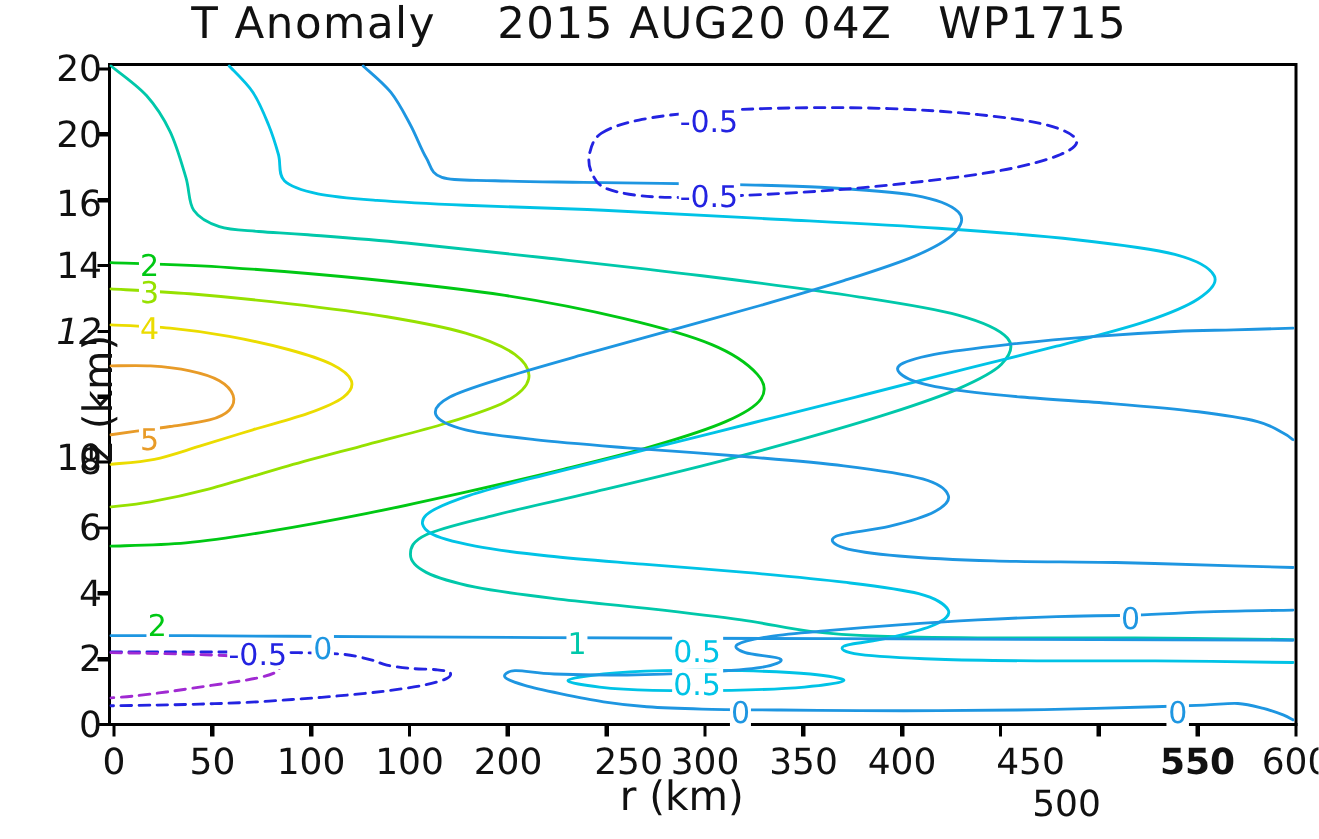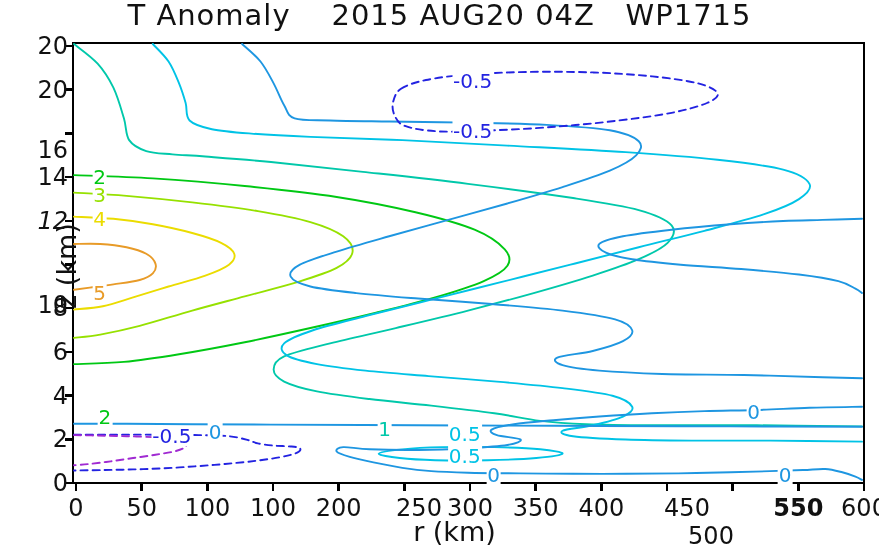--- a/index.html
+++ b/index.html
@@ -69,21 +69,21 @@
         <div class="ytlab" style="top: 307.9px;">6</div>
         <div class="tick ytick" style="top: 262.95px;"></div>
         <div class="ytlab" style="top: 264.2px;">8</div>
         <div class="tick ytick" style="top: 219.25px;"></div>
         <div class="ytlab" style="top: 225px; margin-top: 36px;">10</div>
         <div class="tick ytick" style="top: 175.55px;"></div>
         <div class="ytlab" style="top: 176.8px; font-style: italic;">12</div>
         <div class="tick ytick" style="top: 131.85px;"></div>
         <div class="ytlab" style="top: 133.1px;">14</div>
         <div class="tick ytick" style="top: 88.15px;"></div>
-        <div class="ytlab" style="top: 106px;">16</div>
+        <div class="ytlab" style="top: 92px;">16</div>
         <div class="tick ytick" style="top: 44.45px;"></div>
         <div class="ytlab" style="top: 45.7px;">20</div>
         <div class="tick ytick" style="top: 0.75px;"></div>
         <div class="ytlab" style="top: 2px;">20</div>
       </div>
   <div id="xticks" style="position: absolute; left: 0px; top: 438px;">
         <div class="tick xtick" style="left: 0.75px;"></div>
         <div class="xtlab" style="left: 2px;">0</div>
         <div class="tick xtick" style="left: 66.4167px;"></div>
         <div class="xtlab" style="left: 67.6667px;">50</div>

